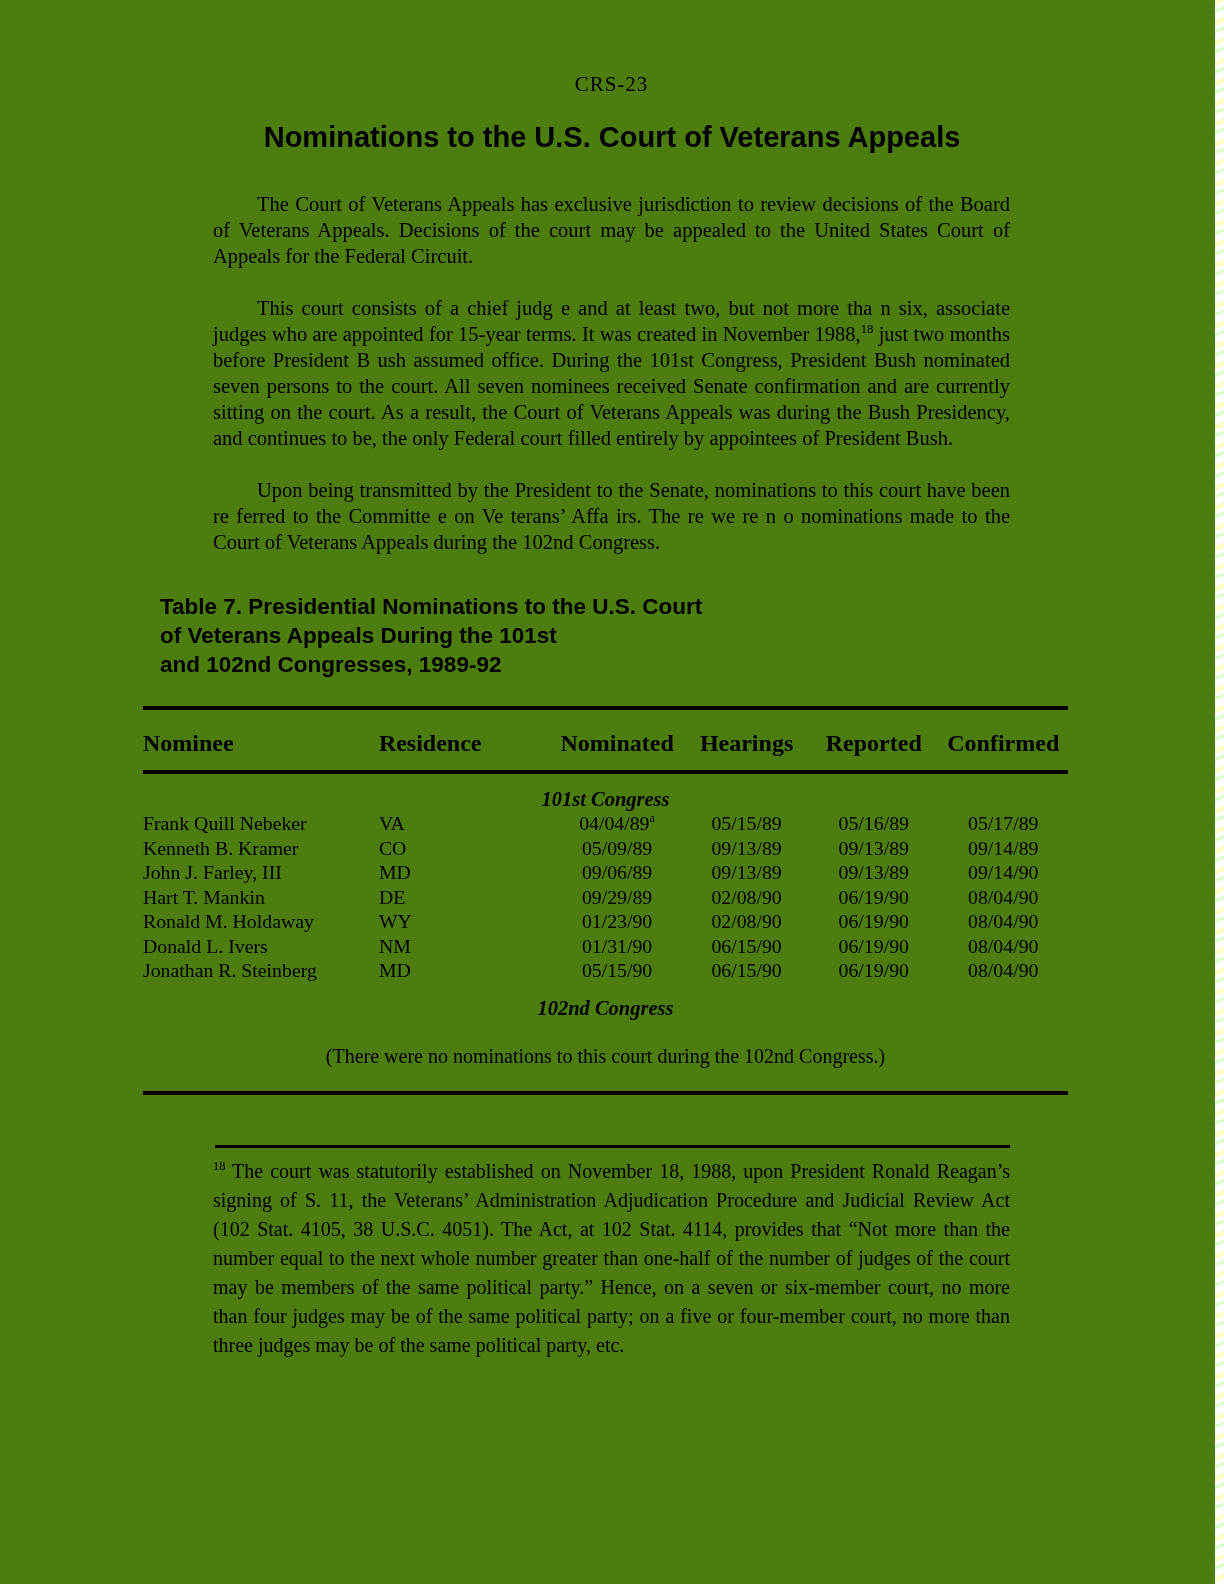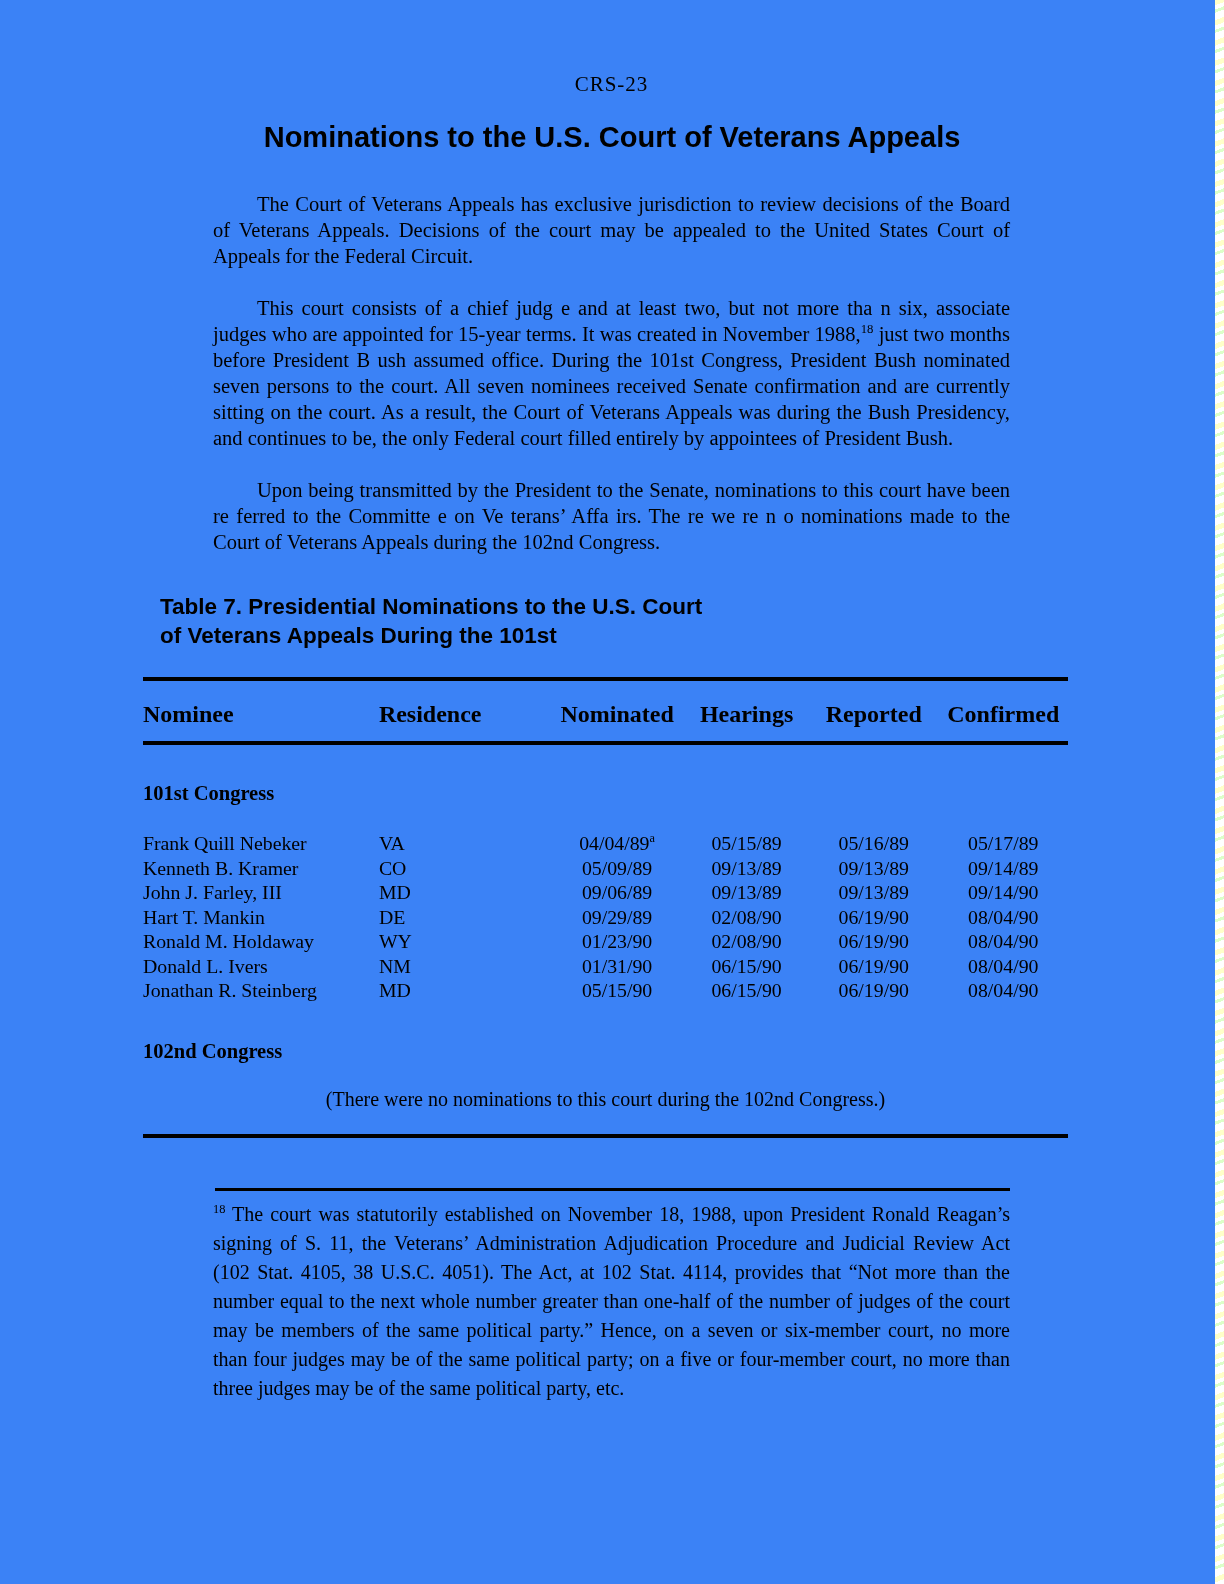--- a/index.html
+++ b/index.html
@@ -1,18 +1,18 @@
 <!DOCTYPE html>
 <html><head>
 <meta charset="utf-8">
 <style>
   html,body { margin:0; padding:0; background:#ffffff; }
   .page {
     position:relative; width:1224px; height:1584px;
-    background:#3b82f6; color:#000;
+    background:#4d7c0f; color:#000;
     font-family:"Liberation Serif", serif;
     overflow:hidden;
   }
   .edge-strip {
     position:absolute; top:0; right:0; width:9px; height:100%;
     background:repeating-linear-gradient(160deg,
       #ffffc9 0px, #ffffc9 5px,
       #ffffff 5px, #ffffff 9px,
       #dcffc9 9px, #dcffc9 12px,
       #ffffff 12px, #ffffff 19px);
@@ -42,24 +42,24 @@
   .rule-thick { border:none; border-top:4px solid #000; margin:0; }
   .thead {
     display:grid;
     grid-template-columns:25.5% 18.5% 14.5% 13.5% 14% 14%;
     padding:20px 0 13px 0;
     font-weight:bold; font-size:24px;
   }
   .th { text-align:center; }
   .th.c1, .th.c2 { text-align:left; }
   .section-label {
-    margin-top:37px; 
-    font-weight:bold; font-size:20.5px;
+    margin-top:14px; text-align:center;
+    font-weight:bold; font-style:italic; font-size:20.5px;
   }
-  .tbody { margin-top:26px; }
+  .tbody { }
   .tr {
     display:grid;
     grid-template-columns:25.5% 18.5% 14.5% 13.5% 14% 14%;
     font-size:19.8px; line-height:24.5px;
   }
   .td { text-align:center; }
   .td.c1, .td.c2 { text-align:left; }
   .note-line { margin-top:25px; text-align:center; font-size:20px; }
   .table-bottom-rule { margin-top:23px; }
   .footnote-a { margin:3px 156px 0 143px; font-size:19.5px; }
@@ -84,20 +84,21 @@
 
   <div class="body-text">
     <p>The Court of Veterans Appeals has exclusive jurisdiction to review decisions of the Board of Veterans Appeals.  Decisions of the court may be appealed to the United States Court of Appeals for the Federal Circuit.</p>
     <p><span>This court consists of a chief judg e and at least two, but not more tha n six, associate judges who are appointed for 15-year terms.  It was created in November 1988,</span><sup>18</sup><span> just two months before President B ush assumed office.  During the 101st Congress, President Bush nominated seven persons to the court.  All seven nominees received Senate confirmation and are currently sitting on the court.  As a result, the Court of Veterans Appeals was during the Bush Presidency, and continues to be, the only Federal court filled entirely by appointees of President Bush.</span></p>
     <p>Upon being transmitted by the President to the Senate, nominations to this court have been re ferred to the Committe e on Ve terans’ Affa irs.  The re we re n o nominations made to the Court of Veterans Appeals during the 102nd Congress.</p>
   </div>
 
   <div class="table-title">
     <div>Table 7.  Presidential Nominations to the U.S. Court</div>
     <div>of Veterans Appeals During the 101st</div>
+    <div>and 102nd Congresses, 1989-92</div>
   </div>
 
   <div class="table-wrap">
     <hr class="rule-thick">
 
     <div class="thead">
       <div class="th c1">Nominee</div>
       <div class="th c2">Residence</div>
       <div class="th c3">Nominated</div>
       <div class="th c4">Hearings</div>

